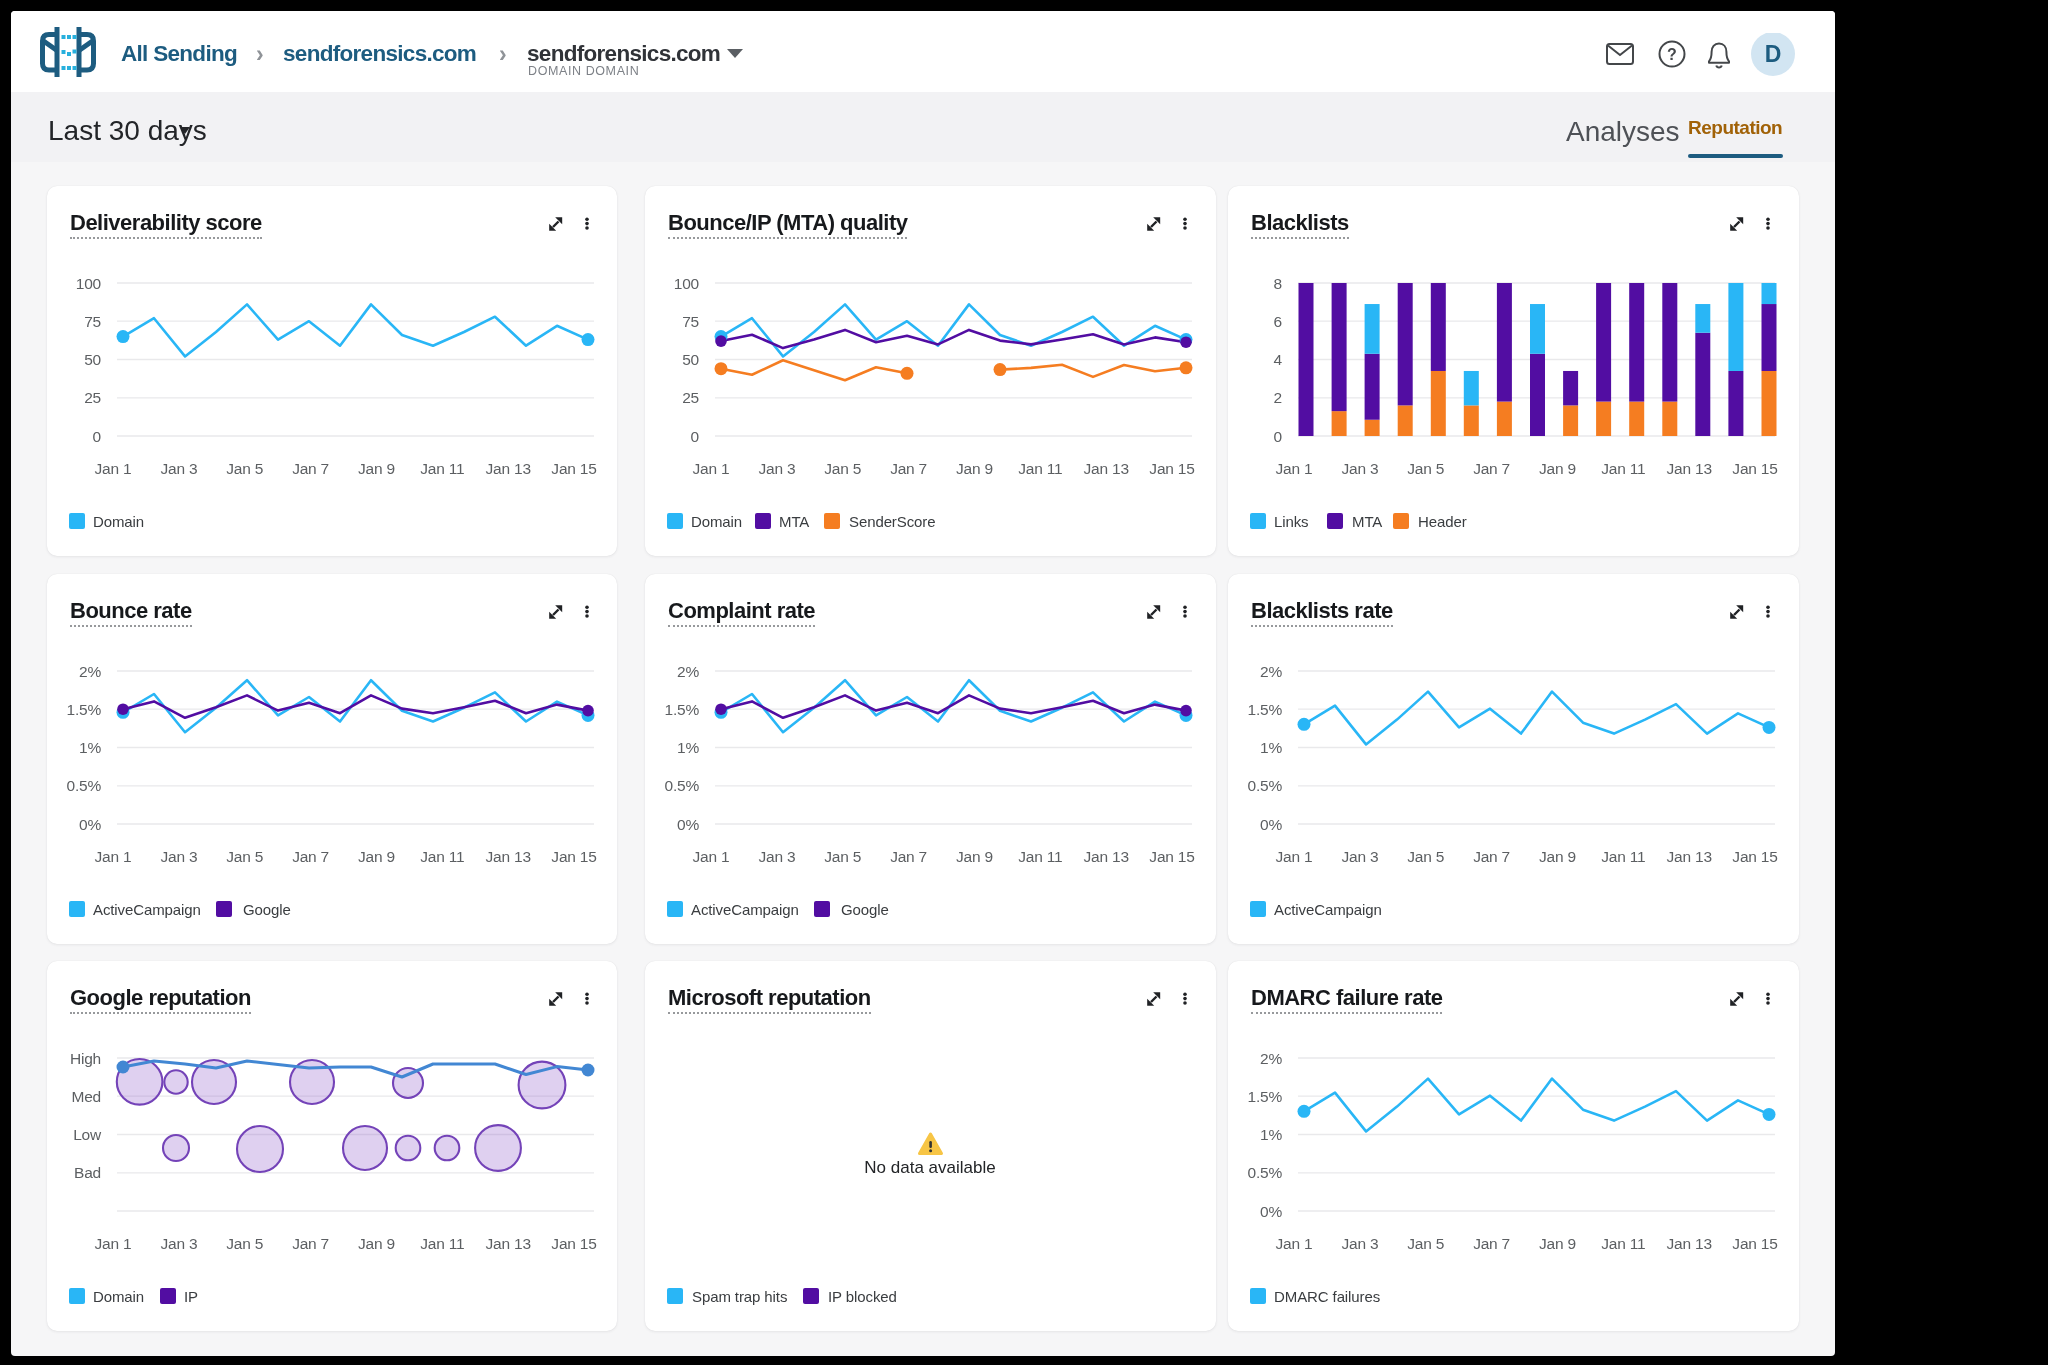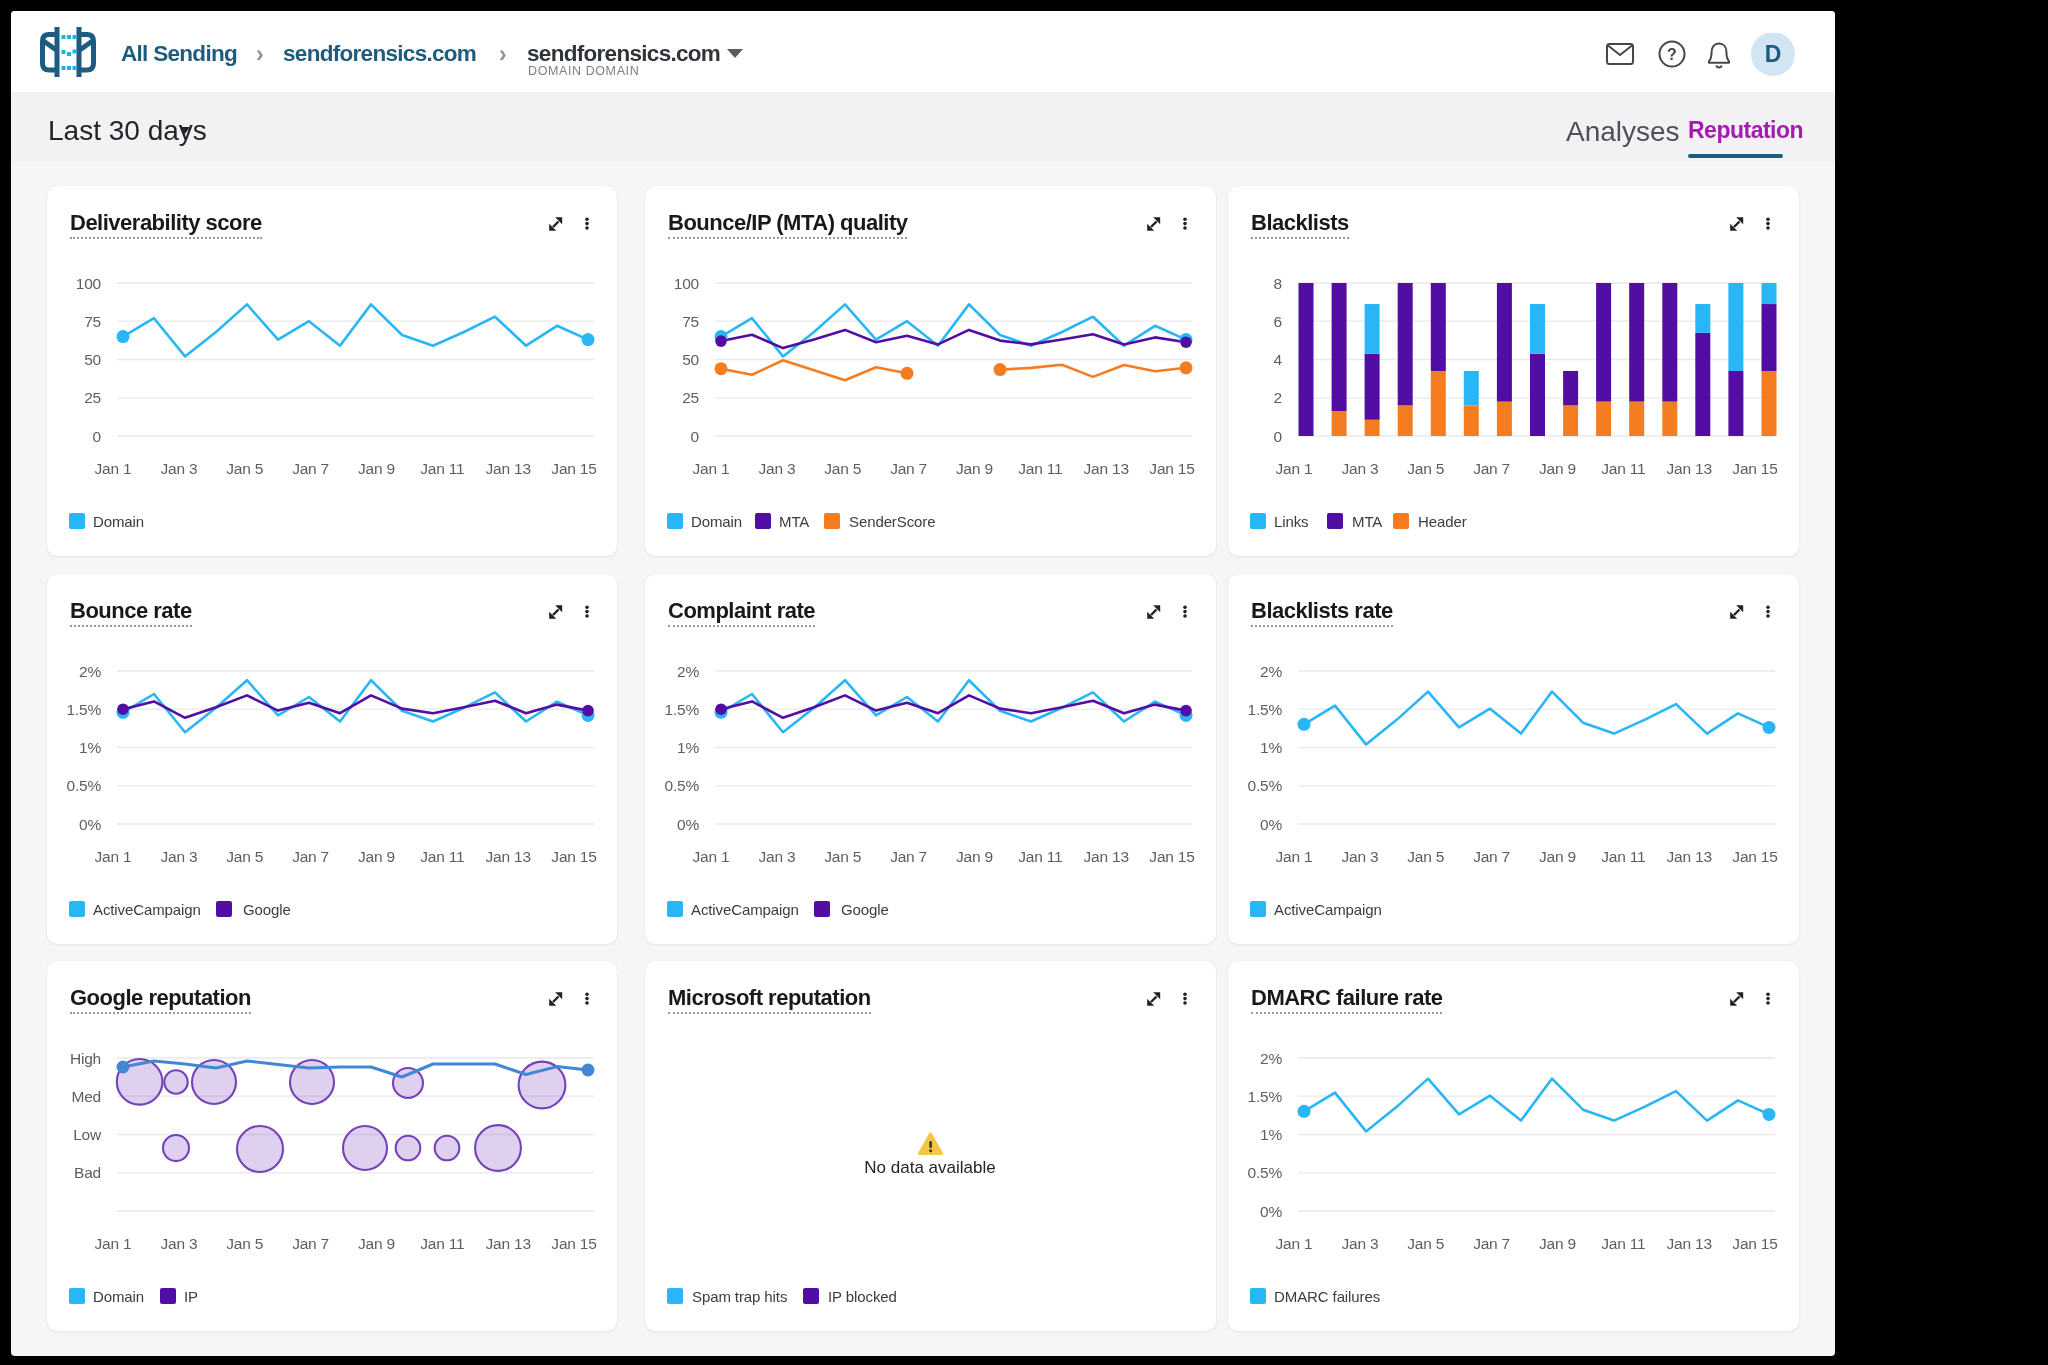--- a/index.html
+++ b/index.html
@@ -14,21 +14,21 @@
 .s1 { left:245px; } .s2 { left:488px; }
 .sub { position:absolute; top:53px; font-size:12.5px; color:#7d8187; letter-spacing:0.6px; }
 .sub1 { left:273px;margin-top:43px; } .sub2 { left:517px; }
 .caret { position:absolute; left:716px; top:38px; width:0; height:0; border-left:8px solid transparent; border-right:8px solid transparent; border-top:9px solid #5a5e63; }
 .hic { position:absolute; left:1595px; top:22px; }
 .bar { position:absolute; left:0; top:81px; width:100%; height:70px; background:#f2f2f4; }
 .l30 { position:absolute; left:37px; top:23px; font-size:28px; color:#232528; font-weight:400;text-align:center; }
 .caret2 { position:absolute; left:169px; top:35px; width:0; height:0; border-left:5.5px solid transparent; border-right:5.5px solid transparent; border-top:7px solid #232528; }
 .tab { position:absolute; top:24px; font-size:28px; }
 .t1 { left:1555px; color:#4e5156; }
-.t2 { left:1677px; color:#a21caf; font-weight:700; letter-spacing:-0.5px; font-size:23px; top:25px; }
+.t2 { left:1677px; color:#a16207; font-weight:700; letter-spacing:-0.5px; font-size:19px; top:25px; }
 .underline { position:absolute; left:1677px; top:62px; width:95px; height:3.5px; background:#1d5c80; border-radius:2px; }
 .card { position:absolute; background:#fff; border-radius:10px; box-shadow:0 1px 3px rgba(25,30,40,0.07), 0 0 1px rgba(25,30,40,0.1); }
 .card svg { position:absolute; left:0; top:0; }
 .ct { position:absolute; left:23px; top:28px; font-size:22px; line-height:17px; font-weight:700; color:#17191c; letter-spacing:-0.5px; padding-bottom:6px; border-bottom:2px dotted #97999c; z-index:2; }
 .ax { font-size:15.5px; fill:#5c5f62; letter-spacing:-0.2px; }
 .lg { font-size:15px; fill:#3a3d40; letter-spacing:-0.1px; }
 .nd { font-size:17px; fill:#232528; }
 </style></head>
 <body>
 <div id="app">

